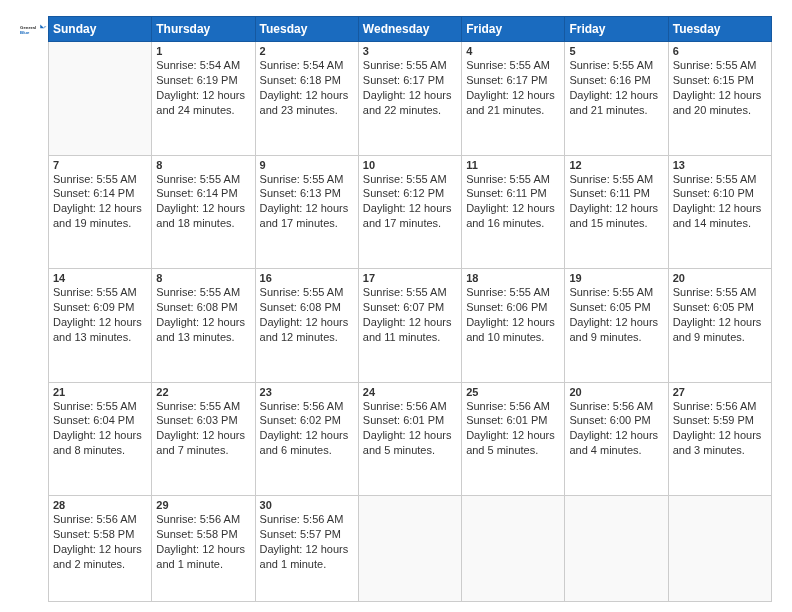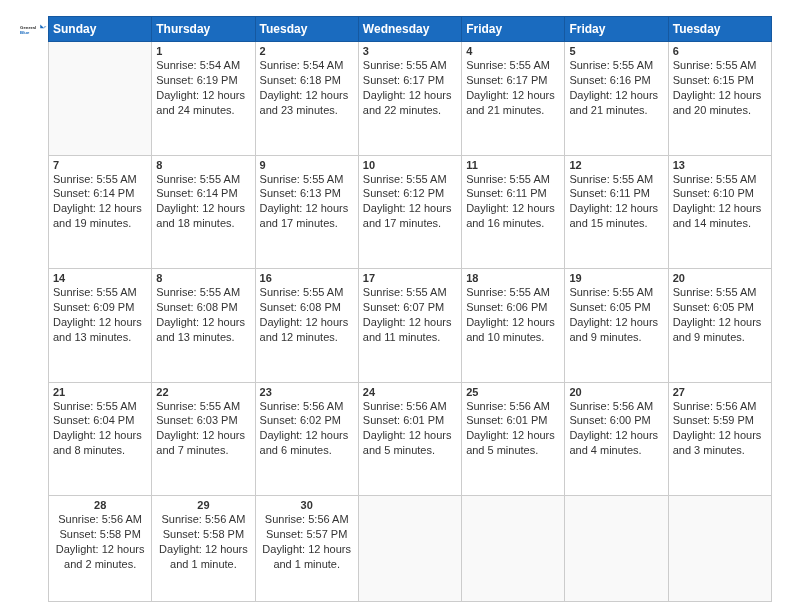--- a/index.html
+++ b/index.html
@@ -79,21 +79,20 @@
       display: block;
       margin-bottom: 1px;
     }
     .day-detail {
       font-size: 11px;
       color: #333;
       line-height: 1.35;
     }
     .last-row td {
       height: 70px;
-      text-align: center;
     }
   </style>
 </head>
 <body>
 
 <div class="page">
   <div class="header">
     <div class="logo">
       <svg class="logo-icon" viewBox="0 0 90 40" width="50" height="40">
           <text x="0" y="16" font-size="14" font-weight="bold" fill="#333">General</text>

